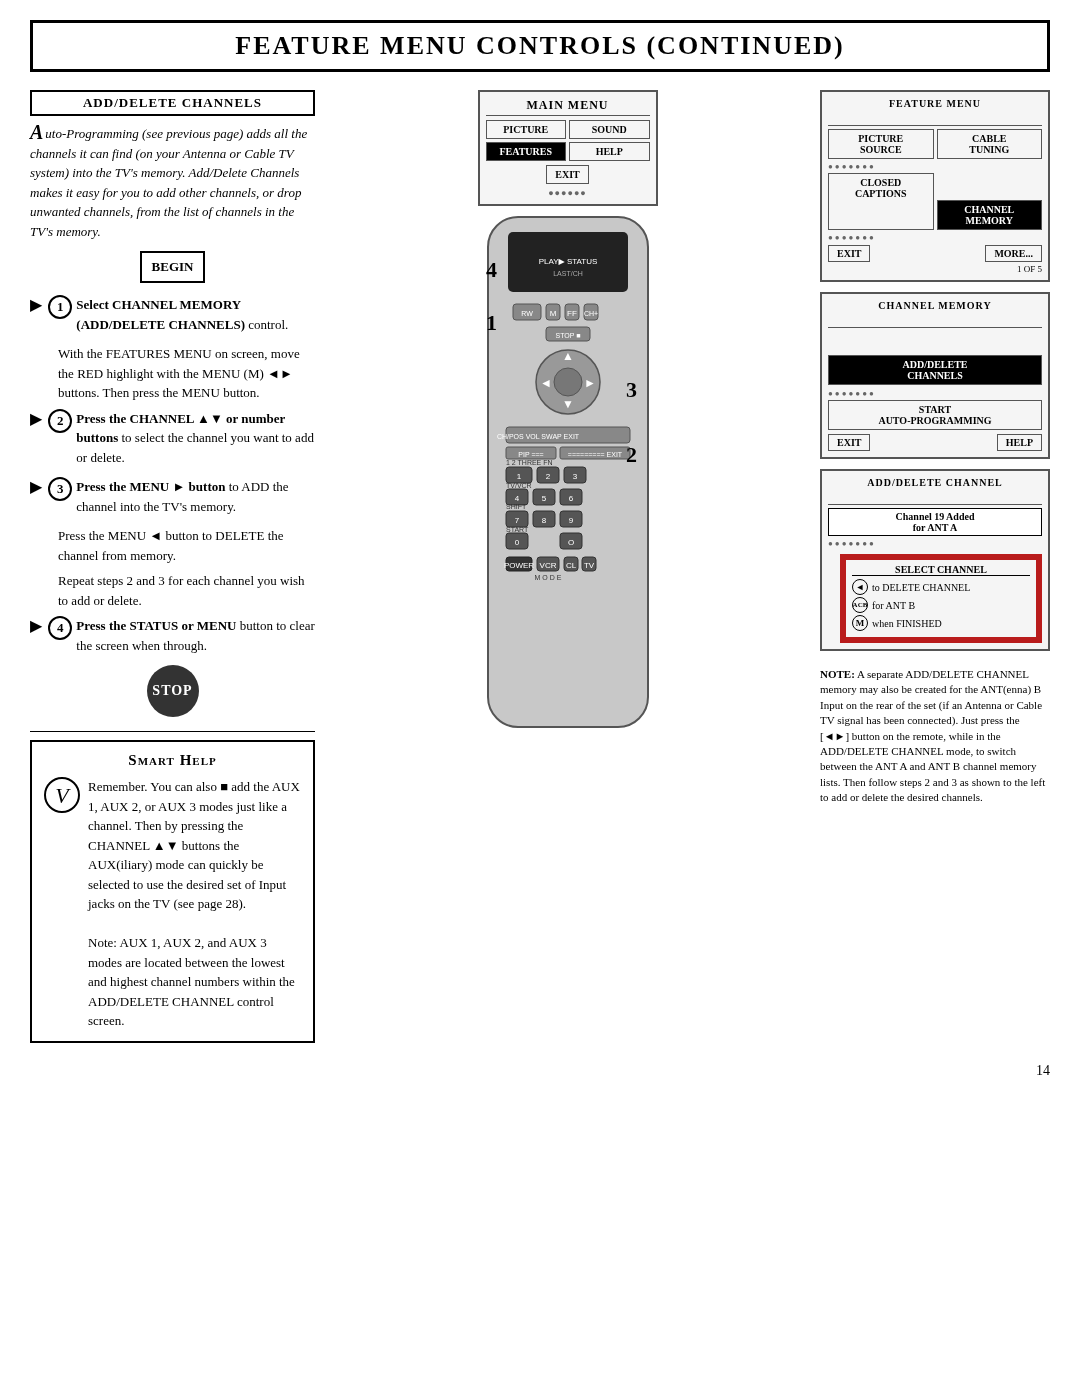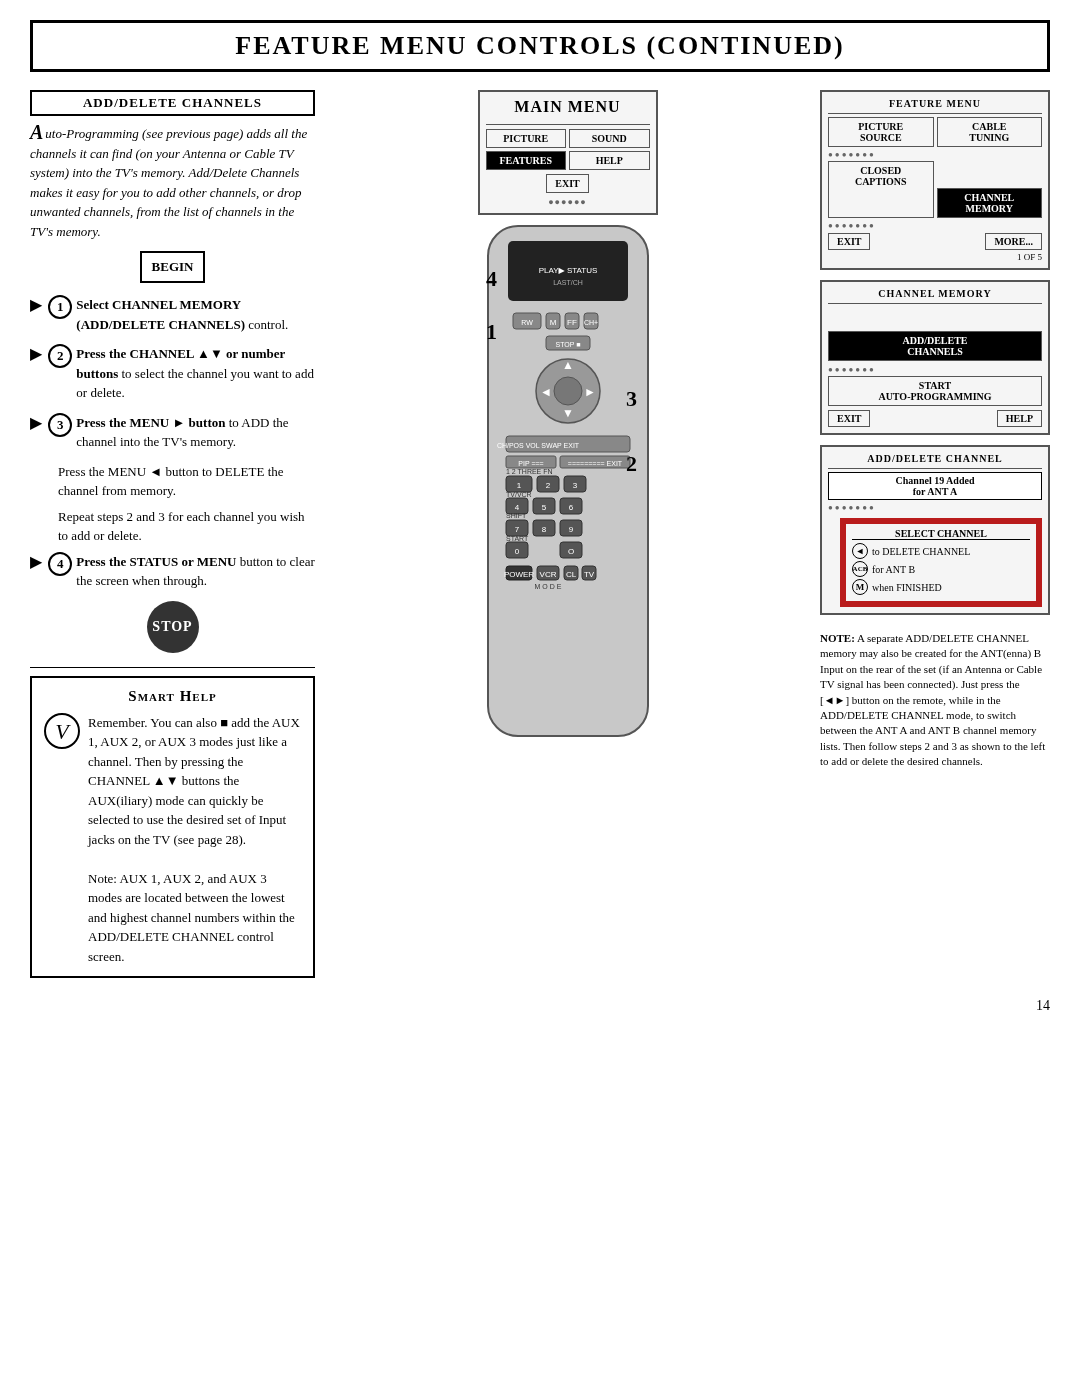--- a/index.html
+++ b/index.html
@@ -184,25 +184,25 @@
     .tv-menu-box {
       border: 2px solid #555;
       padding: 6px;
       background: #f5f5f5;
       margin-bottom: 8px;
       font-size: 11px;
     }
 
     .tv-menu-label {
       text-align: center;
-      font-size: 16px;
+      font-size: 12px;
       font-weight: bold;
       border-bottom: 1px solid #555;
       margin-bottom: 4px;
-      padding-bottom: 8px;
+      padding-bottom: 2px;
       letter-spacing: 1px;
     }
 
     .tv-menu-items {
       display: grid;
       grid-template-columns: 1fr 1fr;
       gap: 3px;
     }
 
     .tv-menu-item {
@@ -299,21 +299,21 @@
       border-top: 1px solid #000;
       margin: 8px 0;
     }
 
     .right-section-label {
       font-size: 10px;
       font-weight: bold;
       letter-spacing: 1px;
       border-bottom: 1px solid #555;
       margin-bottom: 3px;
-      padding-bottom: 4px;
+      padding-bottom: 16px;
       text-align: center;
     }
 
     .right-menu-row {
       display: flex;
       gap: 3px;
       margin-bottom: 3px;
     }
 
     .right-menu-btn {
@@ -413,20 +413,23 @@
     <div style="text-align:center; margin-bottom:6px;">
       <span class="begin-badge">BEGIN</span>
     </div>
 
     <div class="step">
       <span class="step-arrow">▶</span>
       <div class="step-num">1</div>
       <div class="step-content">
         <strong>Select CHANNEL MEMORY<br>(ADD/DELETE CHANNELS)</strong> control.
       </div>
+    </div>
+    <div class="step-sub">
+      With the FEATURES MENU on screen, move the RED highlight with the MENU (M) ◄► buttons. Then press the MENU button.
     </div>
 
     <div class="step">
       <span class="step-arrow">▶</span>
       <div class="step-num">2</div>
       <div class="step-content">
         <strong>Press the CHANNEL ▲▼ or number buttons</strong> to select the channel you want to add or delete.
       </div>
     </div>
 

